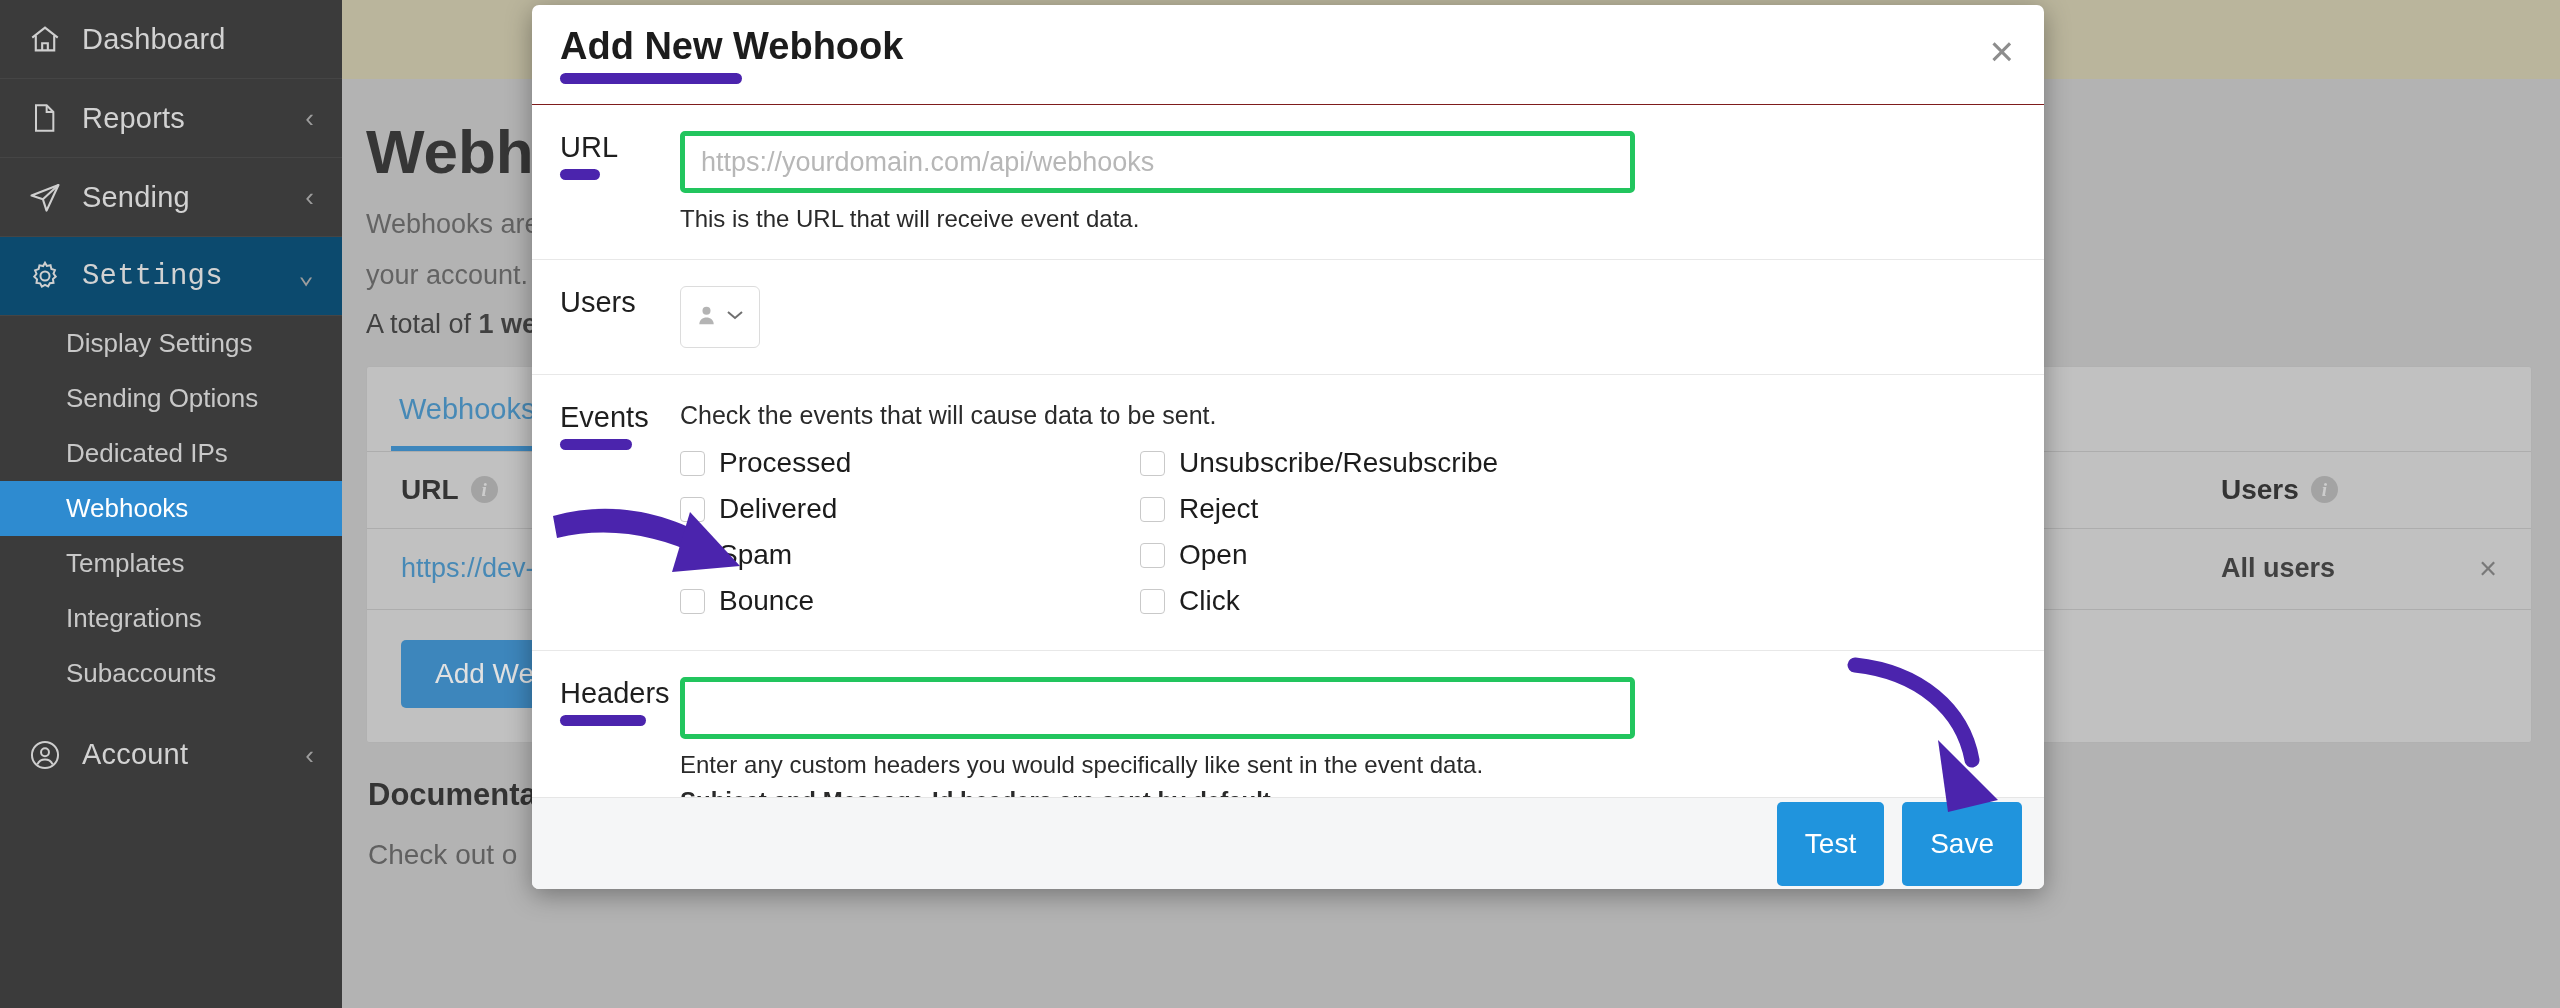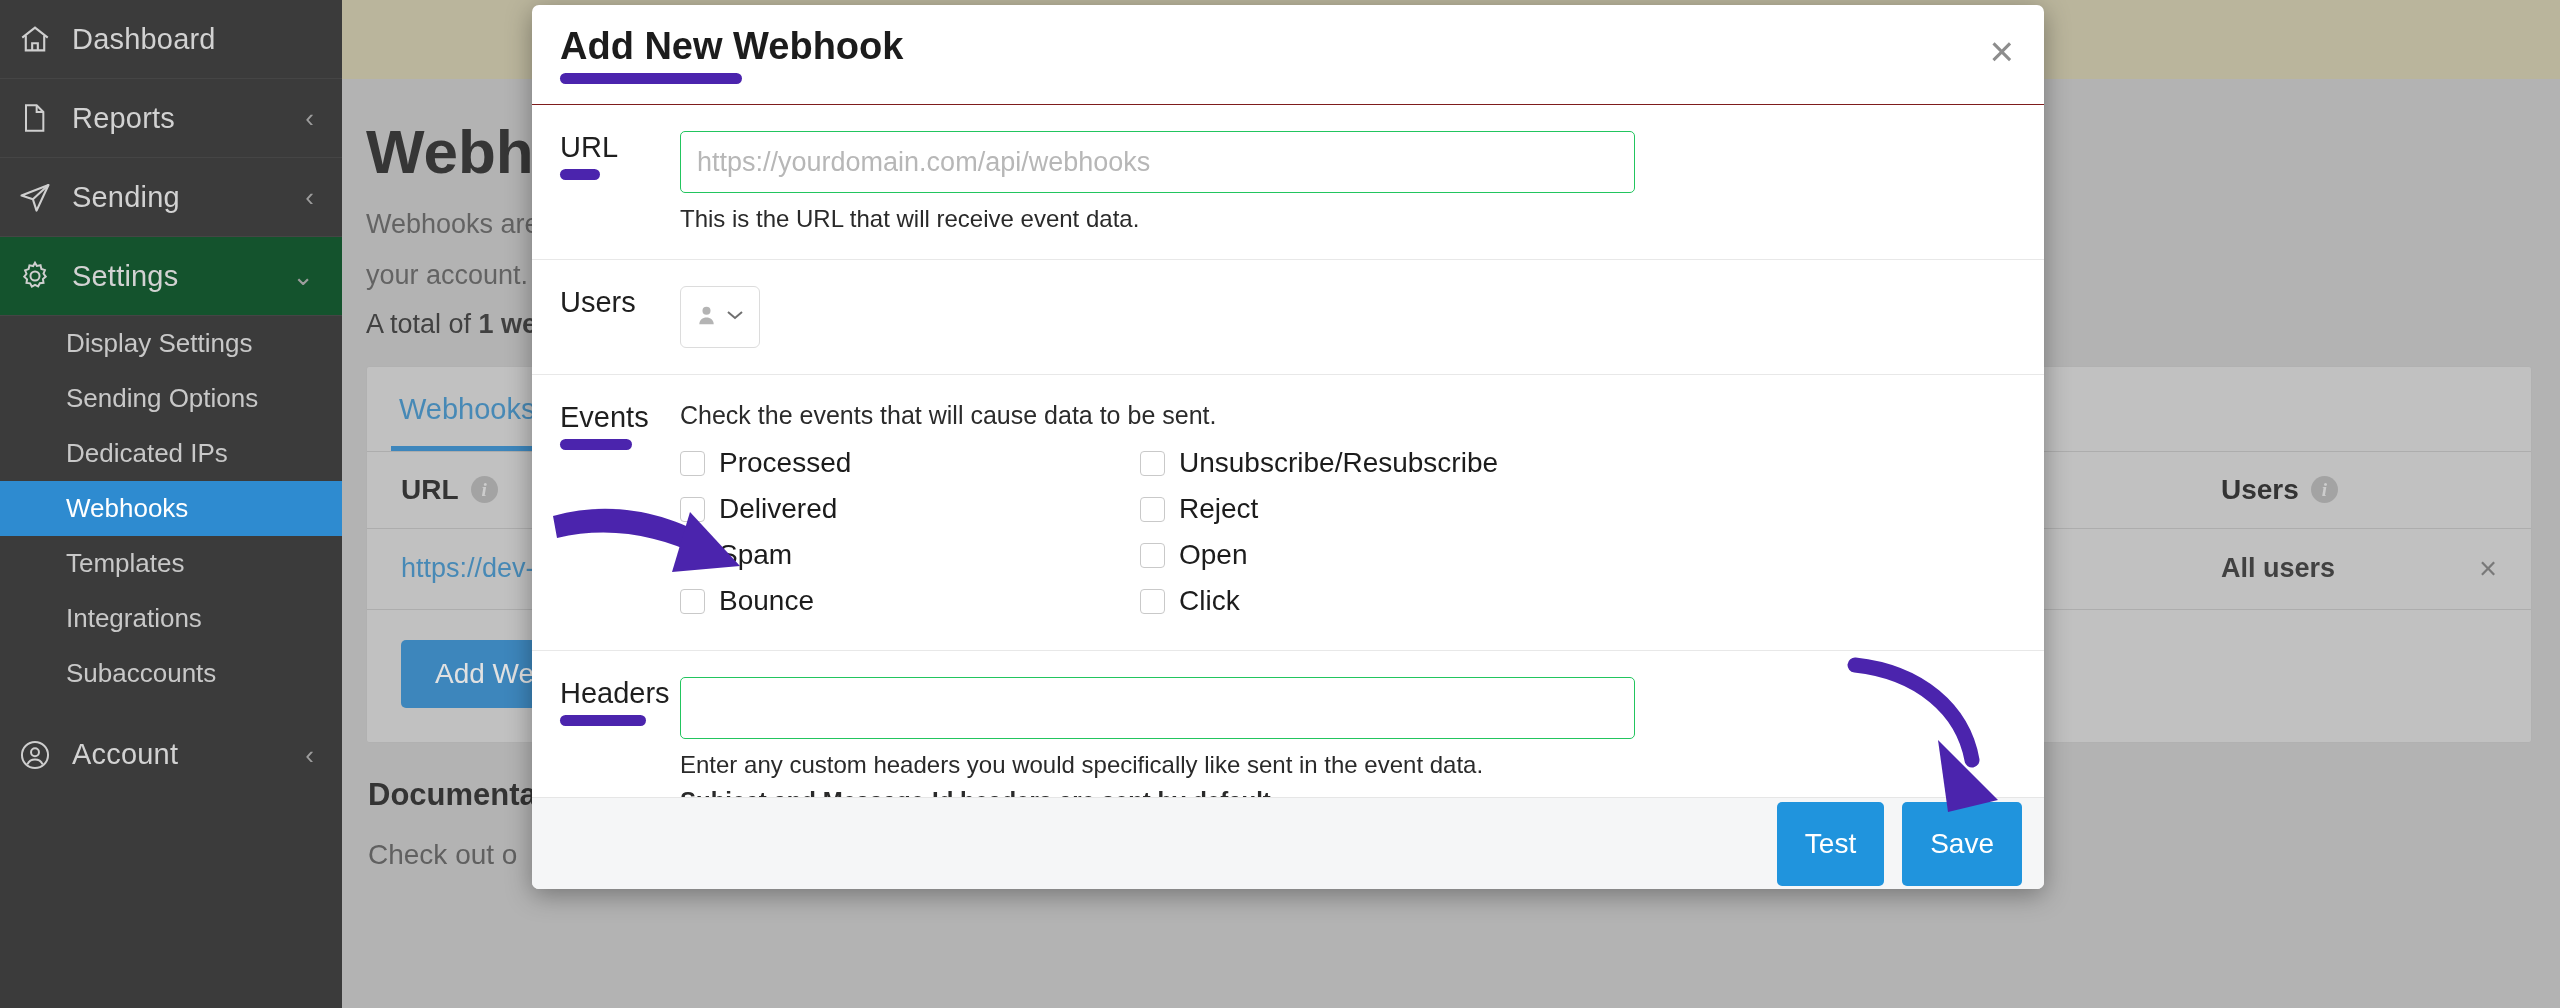--- a/index.html
+++ b/index.html
@@ -16,30 +16,30 @@
   .sidebar {
     position: absolute; left: 0; top: 0;
     width: 342px; height: 1008px;
     background: #3b3b3b;
     z-index: 5;
   }
   .nav-row {
     position: relative;
     display: flex; align-items: center;
     height: 79px;
-    padding-left: 18px;
+    padding-left: 28px;
     color: #d2d2d2;
     font-size: 29px;
     border-bottom: 1px solid #454545;
     cursor: pointer;
   }
   .nav-row .ic { width: 54px; display:flex; align-items:center; justify-content:flex-start; color:#cfcfcf; }
   .nav-row .lbl { flex: 1; letter-spacing: .2px; }
   .nav-row .chev { margin-right: 28px; color:#9d9d9d; font-size: 26px; line-height:1; }
-  .nav-row.active { background: #14532d; }
+  .nav-row.active { background: #0c4a6e; font-family: Liberation Mono, monospace; }
   .nav-row.account { border-bottom: none; }
 
   .sub-row {
     display: flex; align-items: center;
     height: 55px;
     padding-left: 66px;
     color: #c8c8c8;
     font-size: 26px;
     cursor: pointer;
   }
@@ -149,21 +149,21 @@
     position:relative;
     width: 148px; flex:none;
     padding-left: 28px;
     font-size: 29px; color:#1f1f1f; font-weight:400;
   }
   .flabel span.t { display:inline-block; }
   .fbody { flex:1; padding-right: 36px; }
 
   .inp {
     width: 955px; height: 62px;
-    border:1px solid #22c55e; border-radius:5px;
+    border:5px solid #22c55e; border-radius:5px;
     font-size:27px; color:#333; padding: 0 16px;
     background:#fff; outline:none;
     font-family:"Liberation Sans", sans-serif;
   }
   .inp::placeholder { color:#b7b7b7; }
   .hint { font-size:24px; color:#2a2a2a; margin-top:12px; }
   .hint.b { font-weight:700; margin-top:8px; }
 
   .userbtn {
     width:80px; height:62px;

